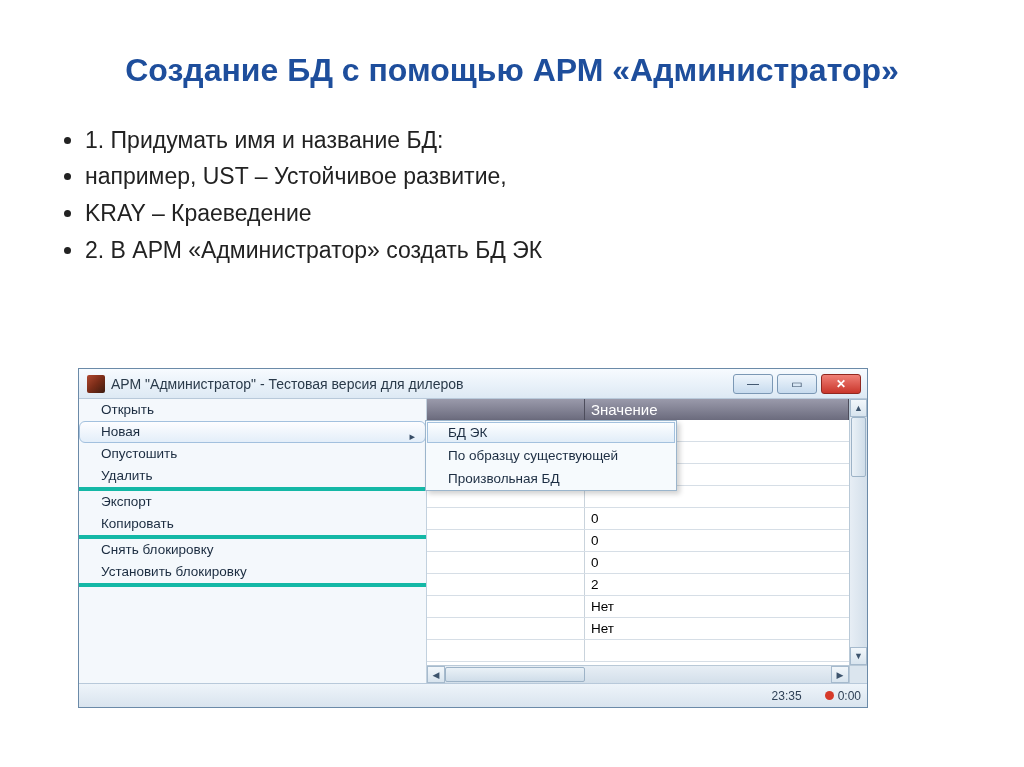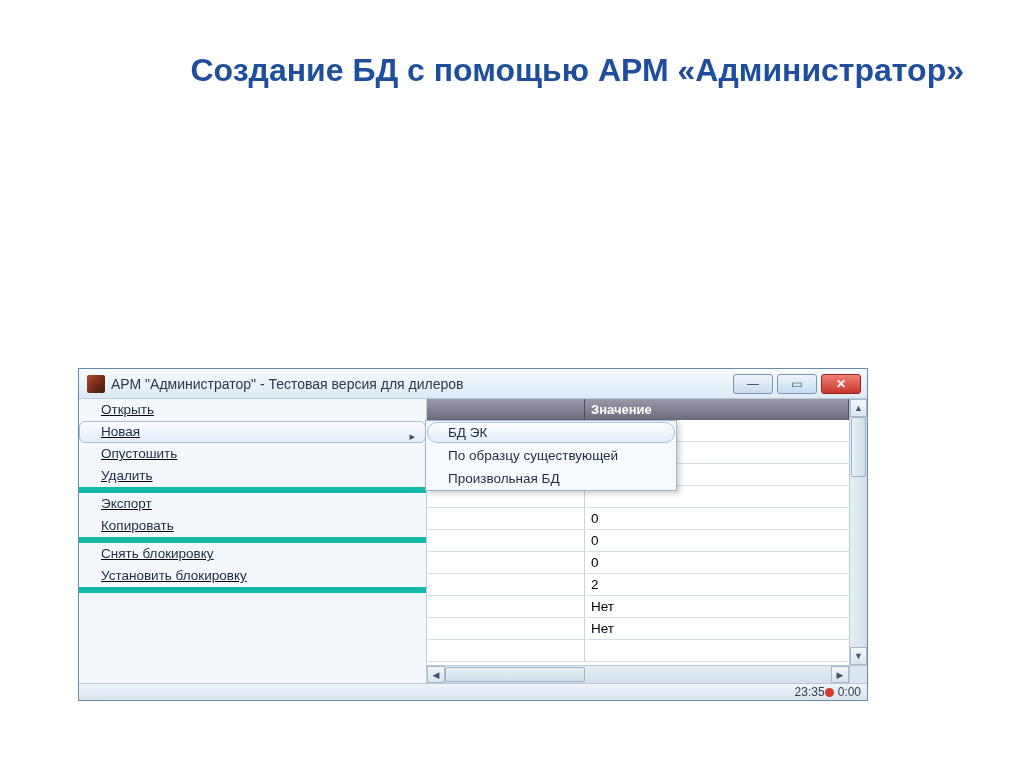--- a/index.html
+++ b/index.html
@@ -9,21 +9,21 @@
     height: 767px;
     background: #ffffff;
     font-family: Arial, "Helvetica Neue", sans-serif;
     color: #000;
     overflow: hidden;
   }
   .slide {
     padding: 40px 60px 0 60px;
   }
   .slide-title {
-    text-align: right;
+    text-align: center;
     color: #1e4e9c;
     font-size: 32px;
     font-weight: bold;
     line-height: 1.3;
     margin: 10px 0 30px 0;
   }
   ul.bullets {
     margin: 0 0 20px 0;
     padding-left: 25px;
   }
@@ -110,21 +110,21 @@
     background: #ecf3f9;
     position: relative;
   }
 
   .dropdown {
     width: 348px;
     background: #f4f8fc;
     border-right: 1px solid #c2d1de;
     font-size: 13.5px;
   }
-  .dd-group { border-bottom: 6px solid #14b8a6; text-decoration: underline; }
+  .dd-group { border-bottom: 4px solid #14b8a6; }
   .dd-item {
     height: 22px;
     line-height: 22px;
     padding: 0 12px 0 22px;
     color: #1b2c40;
     position: relative;
   }
   .dd-item.hover {
     background: linear-gradient(#fdfdff, #e3eef9);
     border: 1px solid #a2c0de;
@@ -148,22 +148,22 @@
   }
   .grid-header {
     position: absolute;
     top: 0; left: 0; right: 18px;
     height: 21px;
     display: flex;
   }
   .gh-cell {
     background: linear-gradient(#9a9aab, #6b6b7d);
     color: #fff;
-    font-size: 13px;
-    font-weight: bold;
+    font-size: 15px;
+    font-weight: normal;
     border-right: 1px solid #4d4d5c;
     display: flex; align-items: center;
     padding-left: 6px;
   }
   .gh-spacer { width: 158px; }
   .gh-value { flex: 1; }
 
   .grid-body {
     position: absolute;
     top: 21px; left: 0; right: 18px; bottom: 18px;
@@ -244,46 +244,52 @@
     z-index: 5;
   }
   .submenu .sm-item {
     height: 23px; line-height: 23px;
     padding: 0 14px 0 22px;
     color: #1c2d42;
   }
   .submenu .sm-item.hover {
     background: linear-gradient(#fdfeff, #e1edf8);
     border: 1px solid #a3c1de;
-    border-radius: 10px;
+    border-radius: 0;
     margin: 1px;
     height: 21px; line-height: 19px;
     padding-left: 20px;
   }
 
   .statusbar {
-    height: 17px;
+    height: 24px;
     background: linear-gradient(#eef4fa, #d9e4ee);
     border-top: 1px solid #b8c9da;
     display: flex;
     align-items: center;
     justify-content: flex-end;
     padding: 0 6px;
     font-size: 12px;
     color: #2d3f55;
-    gap: 0;
+    gap: 23px;
   }
   .status-item { display: flex; align-items: center; gap: 4px; }
   .status-dot-red { width: 9px; height: 9px; border-radius: 50%; background: #d63a2a; }
 </style>
 </head>
 <body>
 
 <div class="slide">
   <div class="slide-title">Создание БД с помощью АРМ «Администратор»</div>
+  <ul class="bullets">
+    <li>1. Придумать имя и название БД:</li>
+    <li>например, UST – Устойчивое развитие,</li>
+    <li>KRAY – Краеведение</li>
+    <li>2. В АРМ «Администратор» создать БД ЭК</li>
+  </ul>
 </div>
 
 <div class="window">
   <div class="titlebar">
     <div class="window-icon"></div>
     <div class="window-title">АРМ "Администратор" - Тестовая версия для дилеров</div>
     <div class="win-buttons">
       <div class="win-btn min">—</div>
       <div class="win-btn max">▭</div>
       <div class="win-btn close">✕</div>

